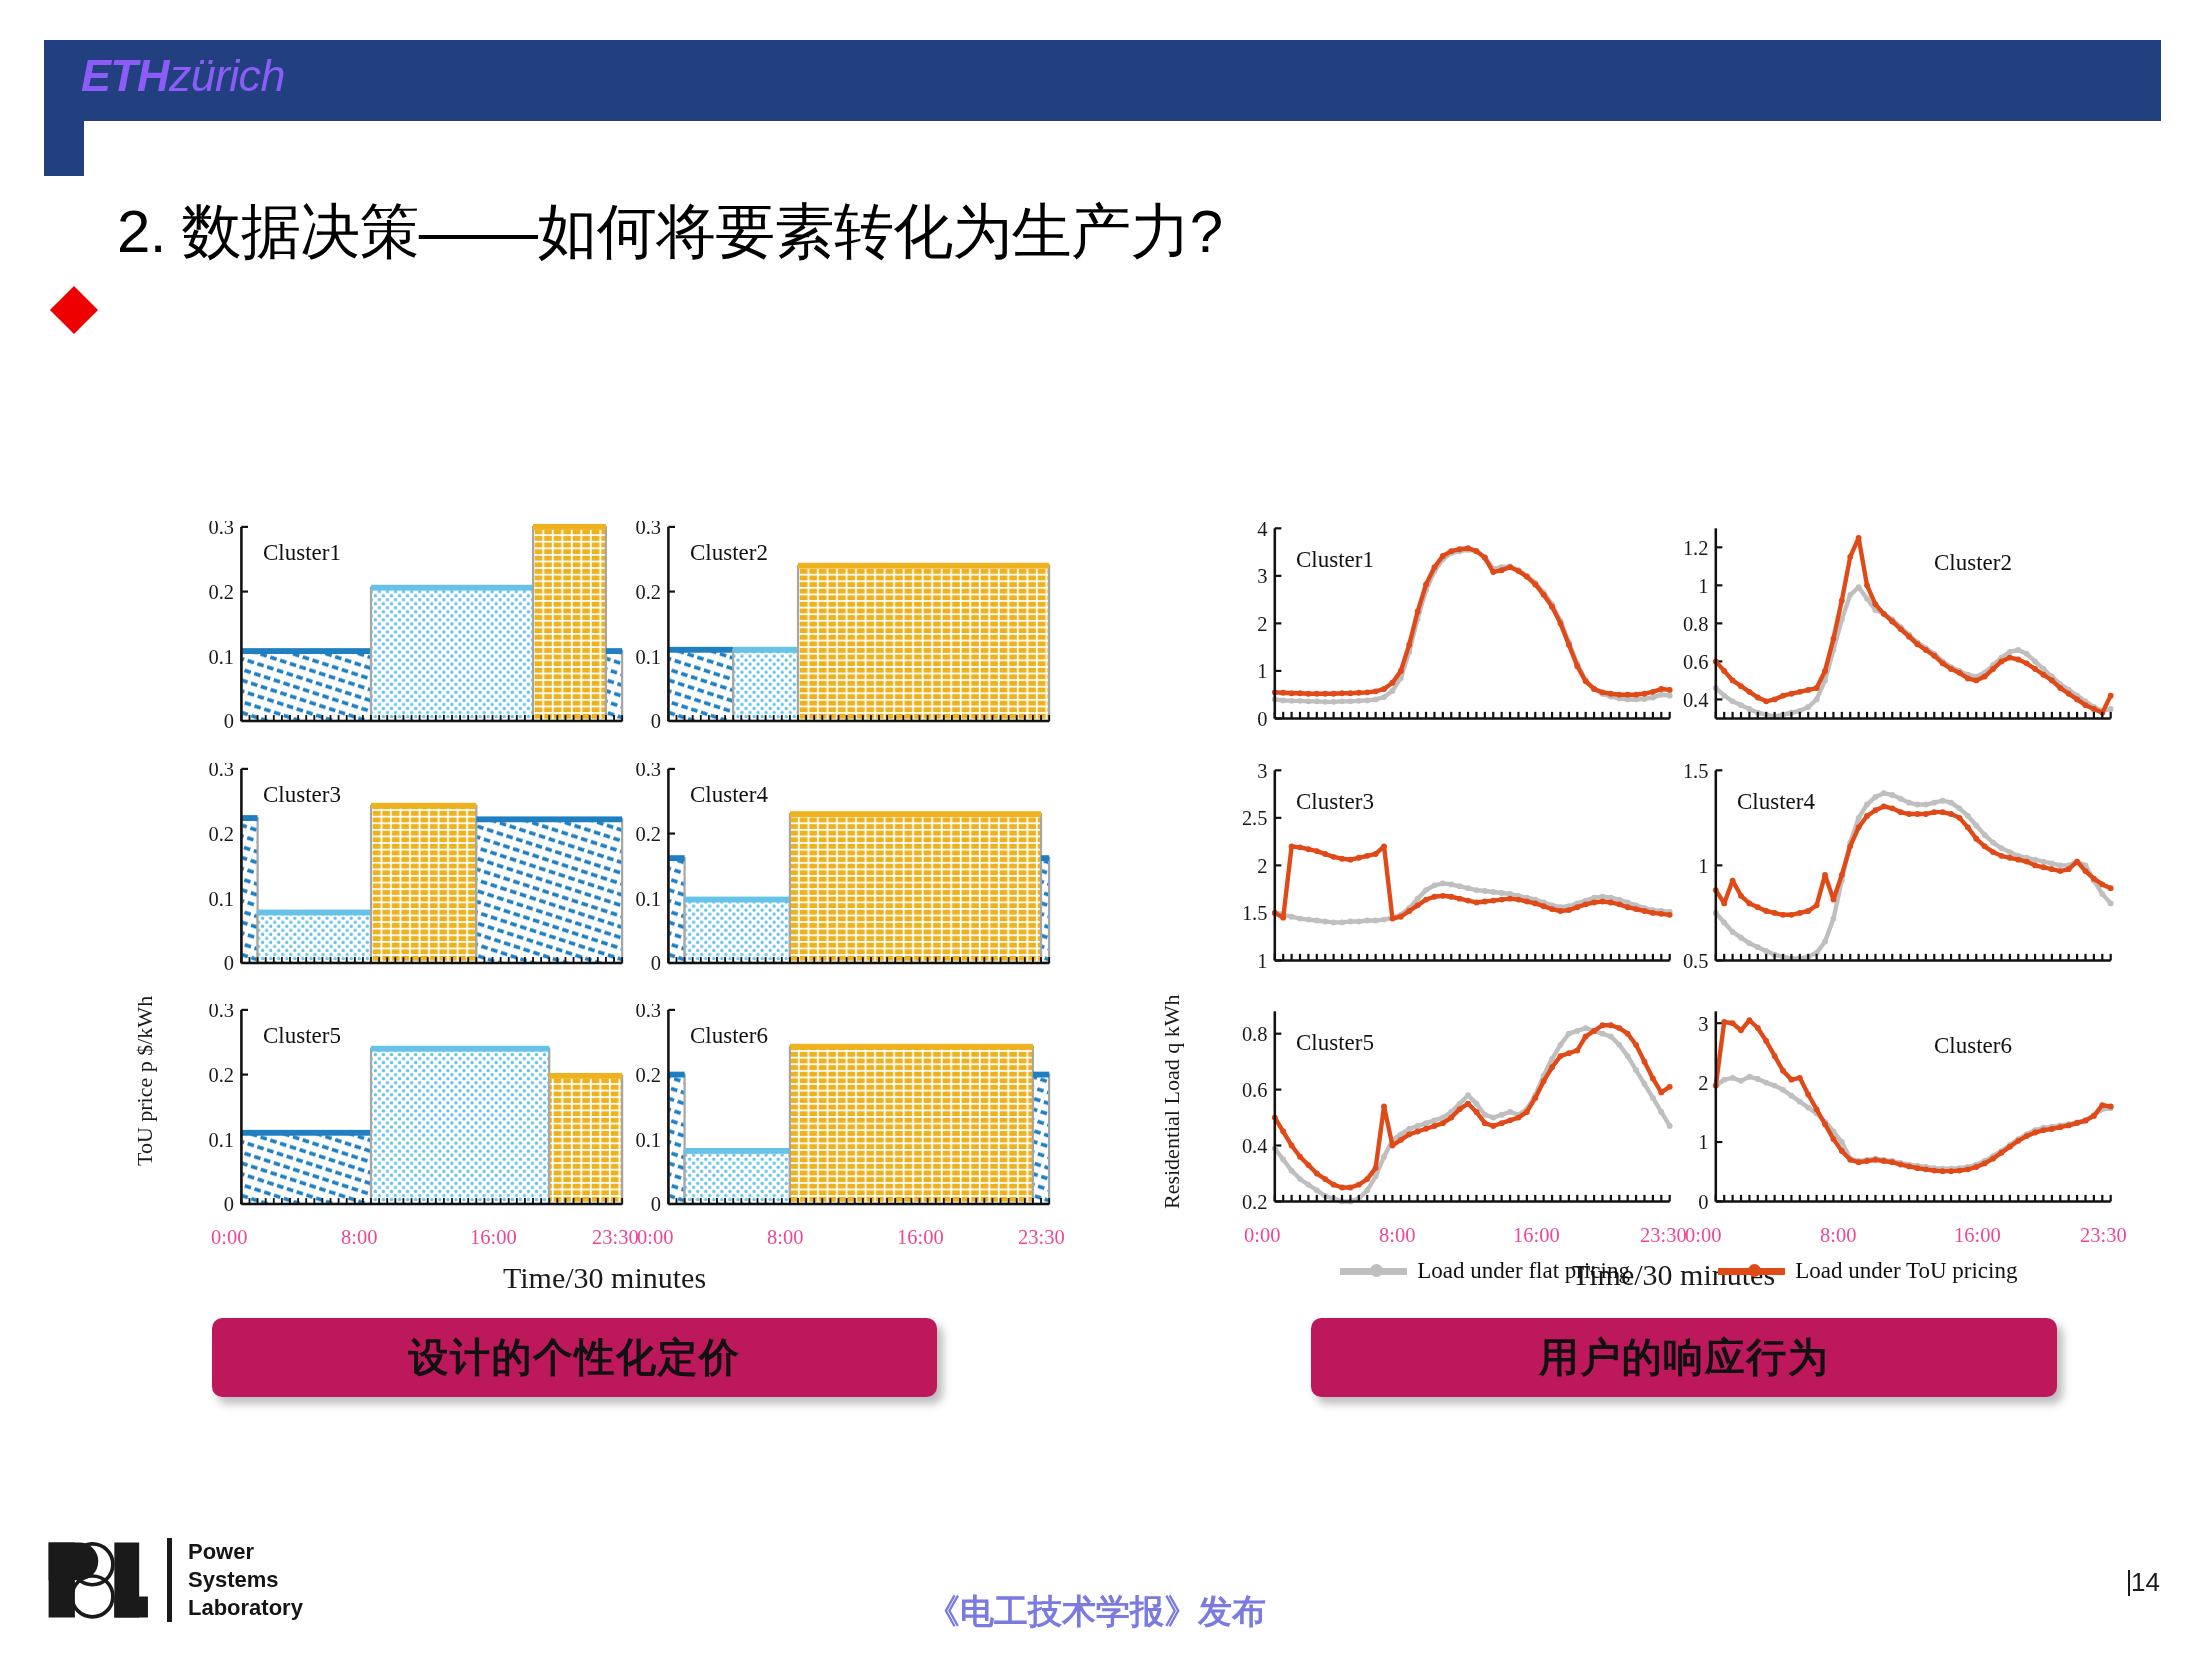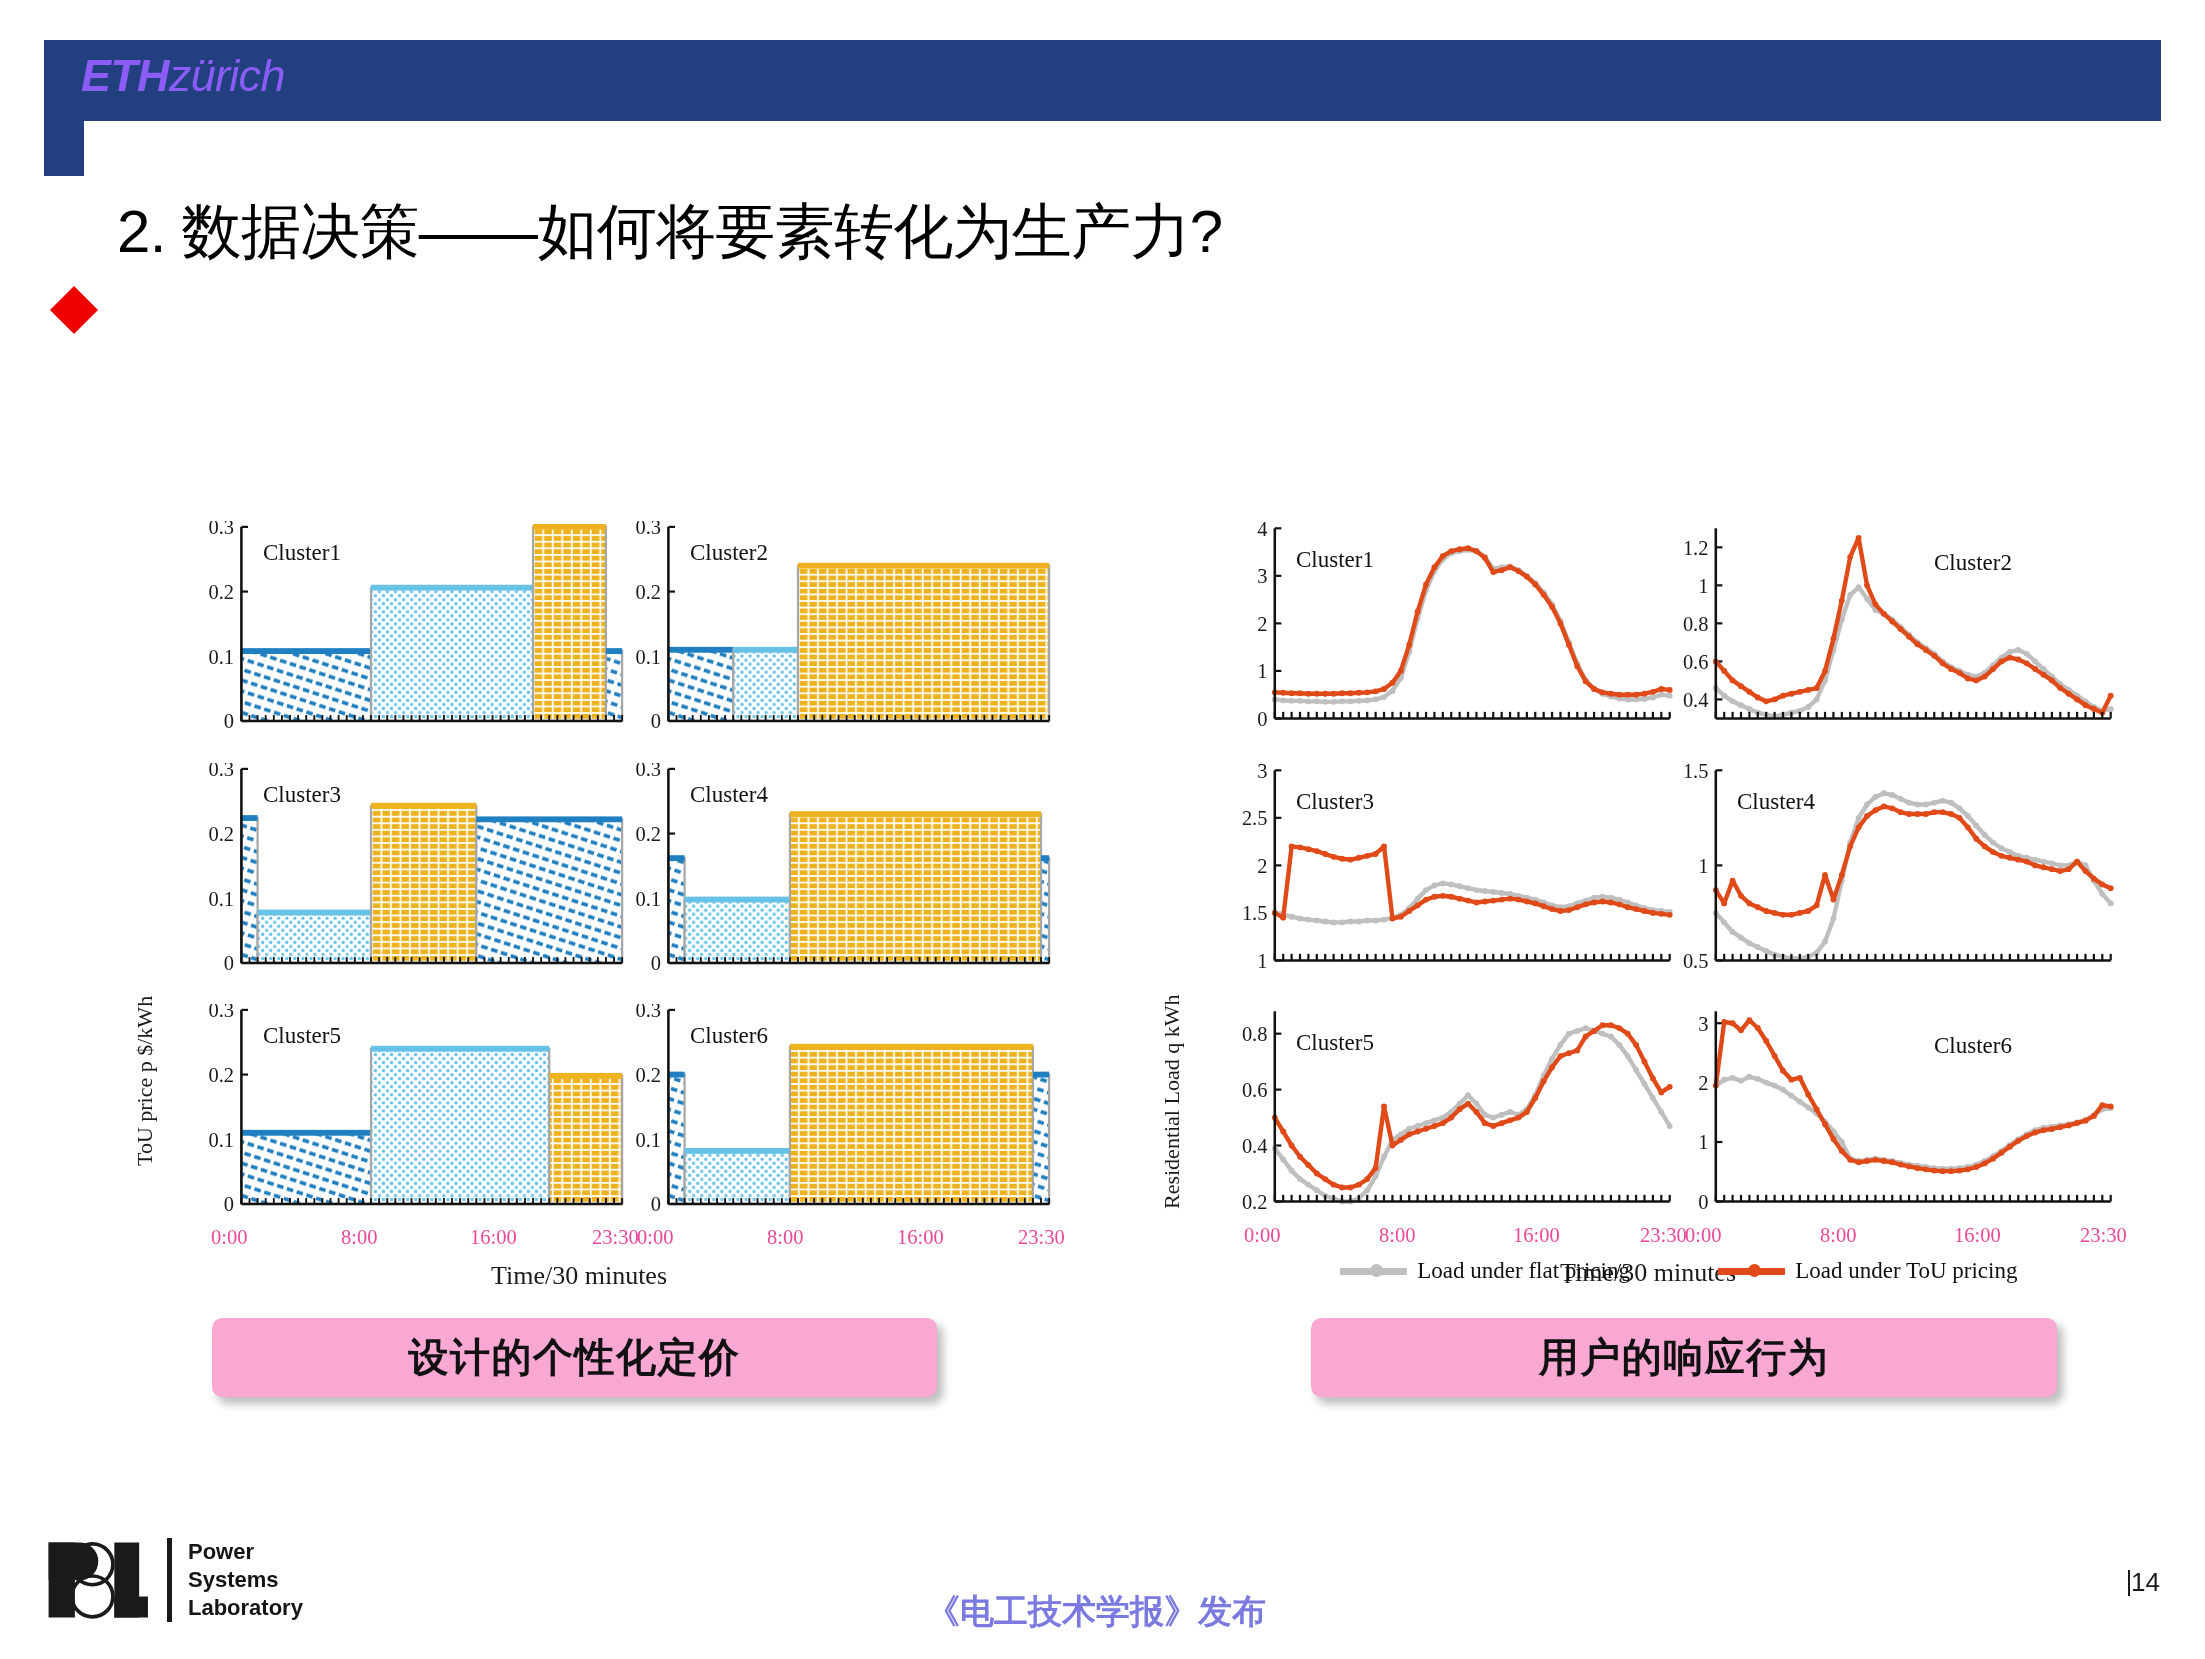--- a/index.html
+++ b/index.html
@@ -62,22 +62,23 @@
     position:absolute;
     transform:rotate(-90deg);
     transform-origin:left top;
     white-space:nowrap;
     font-family:"Liberation Serif", serif;
     font-size:22px;color:#1a1a1a;
   }
   .xlabel{
     position:absolute;
     font-family:"Liberation Serif", serif;
-    font-size:26px;color:#1a1a1a;
+    font-size:30px;color:#1a1a1a;
     white-space:nowrap;
+    margin-left:12px;
   }
 
   .panel{position:absolute;}
   .panel svg{display:block;}
   .panel-title{
     position:absolute;
     font-family:"Liberation Serif", serif;
     font-size:23px;color:#111;
     white-space:nowrap;
   }
@@ -105,21 +106,21 @@
   .legend-swatch i{
     position:absolute;left:0;top:-2.9px;width:67px;height:6.6px;border-radius:0.7px;display:block;
   }
   .legend-swatch b{
     position:absolute;left:30px;top:-6.6px;width:13px;height:13px;border-radius:50%;display:block;
   }
 
   
   .caption-box{
     position:absolute;
-    background:#f9a8d4;
+    background:#be185d;
     border-radius:10.3px;
     box-shadow:5.1px 6.6px 8px rgba(0,0,0,0.26);
     display:flex;align-items:center;justify-content:center;
     font-size:40px;font-weight:bold;color:#111;
     letter-spacing:1.5px;
   }
   #caption-left{left:212px;top:1318px;width:725px;height:79px;}
   #caption-right{left:1311px;top:1318px;width:746px;height:79px;}
 
   

